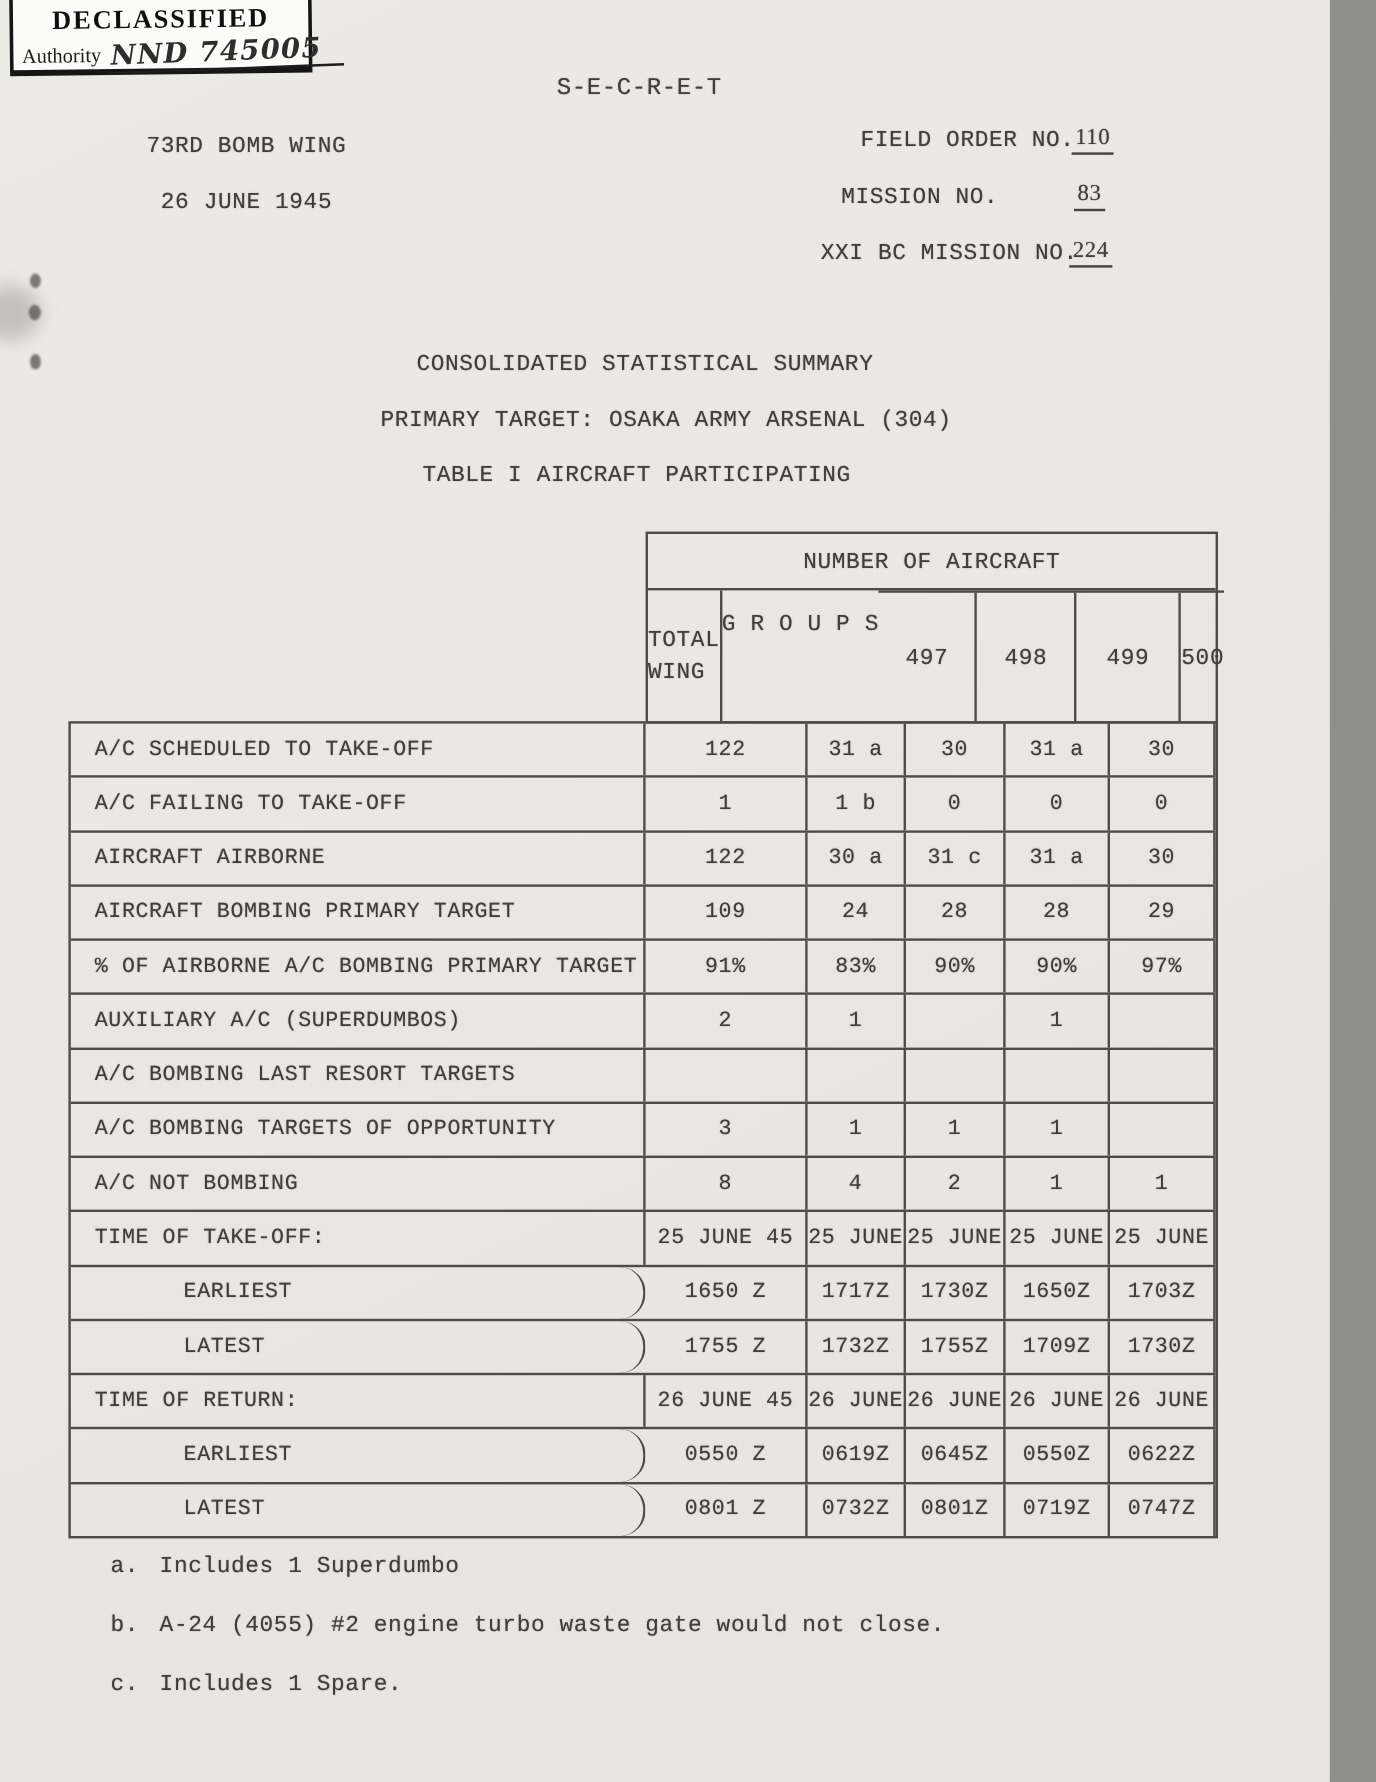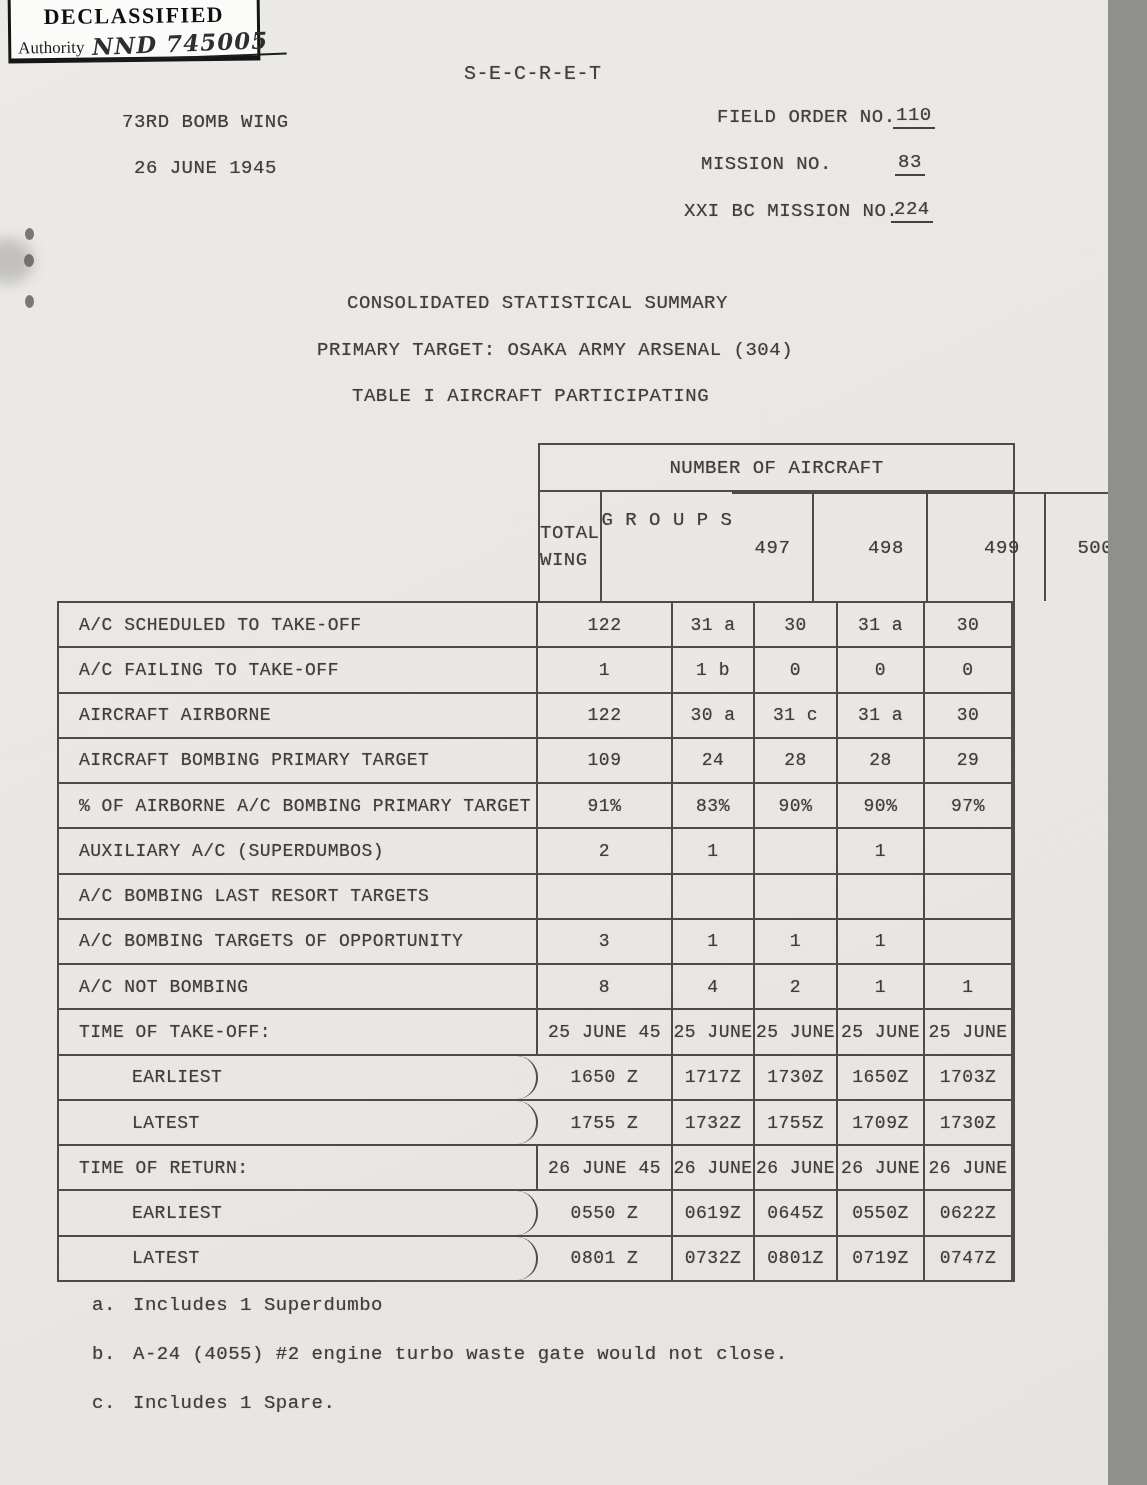--- a/index.html
+++ b/index.html
@@ -28,44 +28,44 @@
     margin-left:5px;border-bottom:2px solid #1d1d1d;padding:0 18px 0 3px;
     transform:rotate(-1.5deg);color:#2e2e2e;letter-spacing:1px;white-space:nowrap;
   }
 
   
   .artifact{position:absolute;background:#55534d;border-radius:50%;opacity:.75;filter:blur(.7px);}
   .smudge{position:absolute;background:#b9b8b4;border-radius:50%;opacity:.8;filter:blur(7px);}
 
   
   .fs20{font-size:20px;} .fs19{font-size:19px;}
-  .uval{border-bottom:2px solid #45433d;padding:0 3px 1px 3px;}
+  .uval{border-bottom:2px solid #45433d;padding:0 3px 1px 3px;font-family:Liberation Serif, serif;}
 
   
   .thead{
     position:absolute;left:538px;top:443px;width:477px;height:160px;
     border:2px solid #4e4c45;box-sizing:border-box;
   }
   .noa{height:47px;border-bottom:2px solid #4e4c45;display:flex;align-items:center;justify-content:center;font-size:19px;box-sizing:border-box;}
   .hrow2{display:flex;height:109px;}
   .twing{width:135px;border-right:2px solid #4e4c45;display:flex;align-items:center;justify-content:center;text-align:left;white-space:pre-line;font-size:19px;line-height:1.4;box-sizing:border-box;}
   .groups{flex:1;display:flex;flex-direction:row;}
   .glabel{height:55px;display:flex;align-items:center;justify-content:center;font-size:19px;}
-  .gcols{flex:1;display:flex;border-top:2px solid #4e4c45;box-sizing:border-box;gap:31px;}
+  .gcols{flex:1;display:flex;border-top:2px solid #4e4c45;box-sizing:border-box;}
   .gcol{display:flex;align-items:center;justify-content:center;font-size:19px;border-right:2px solid #4e4c45;box-sizing:border-box;}
   .gc1{width:82px;} .gc2{width:83px;} .gc3{width:87px;} .gc4{flex:1;border-right:none;}
 
   .tbody{
     position:absolute;left:57px;top:601px;width:958px;height:681px;
     border:2px solid #4e4c45;box-sizing:border-box;display:flex;flex-direction:column;
   }
   .trow{flex:1;display:flex;border-bottom:2px solid #4e4c45;box-sizing:border-box;}
   .trow:last-child{border-bottom:none;}
   .cl{width:479px;display:flex;align-items:center;padding-left:20px;border-right:2px solid #4e4c45;box-sizing:border-box;font-size:18px;}
-  .cl.indent{padding-left:73px;border-radius:21px;}
+  .cl.indent{padding-left:94px;border-radius:21px;}
   .cw{width:135px;display:flex;align-items:center;justify-content:center;border-right:2px solid #4e4c45;box-sizing:border-box;font-size:18px;}
   .cg{display:flex;align-items:center;justify-content:center;border-right:2px solid #4e4c45;box-sizing:border-box;font-size:18px;}
 
   
   .footnotes{position:absolute;left:92px;top:1294px;display:flex;flex-direction:column;gap:27px;font-size:19px;}
   .fn{display:flex;}
   .fn-marker{width:41px;flex:0 0 41px;}
 </style>
 </head>
 <body>

